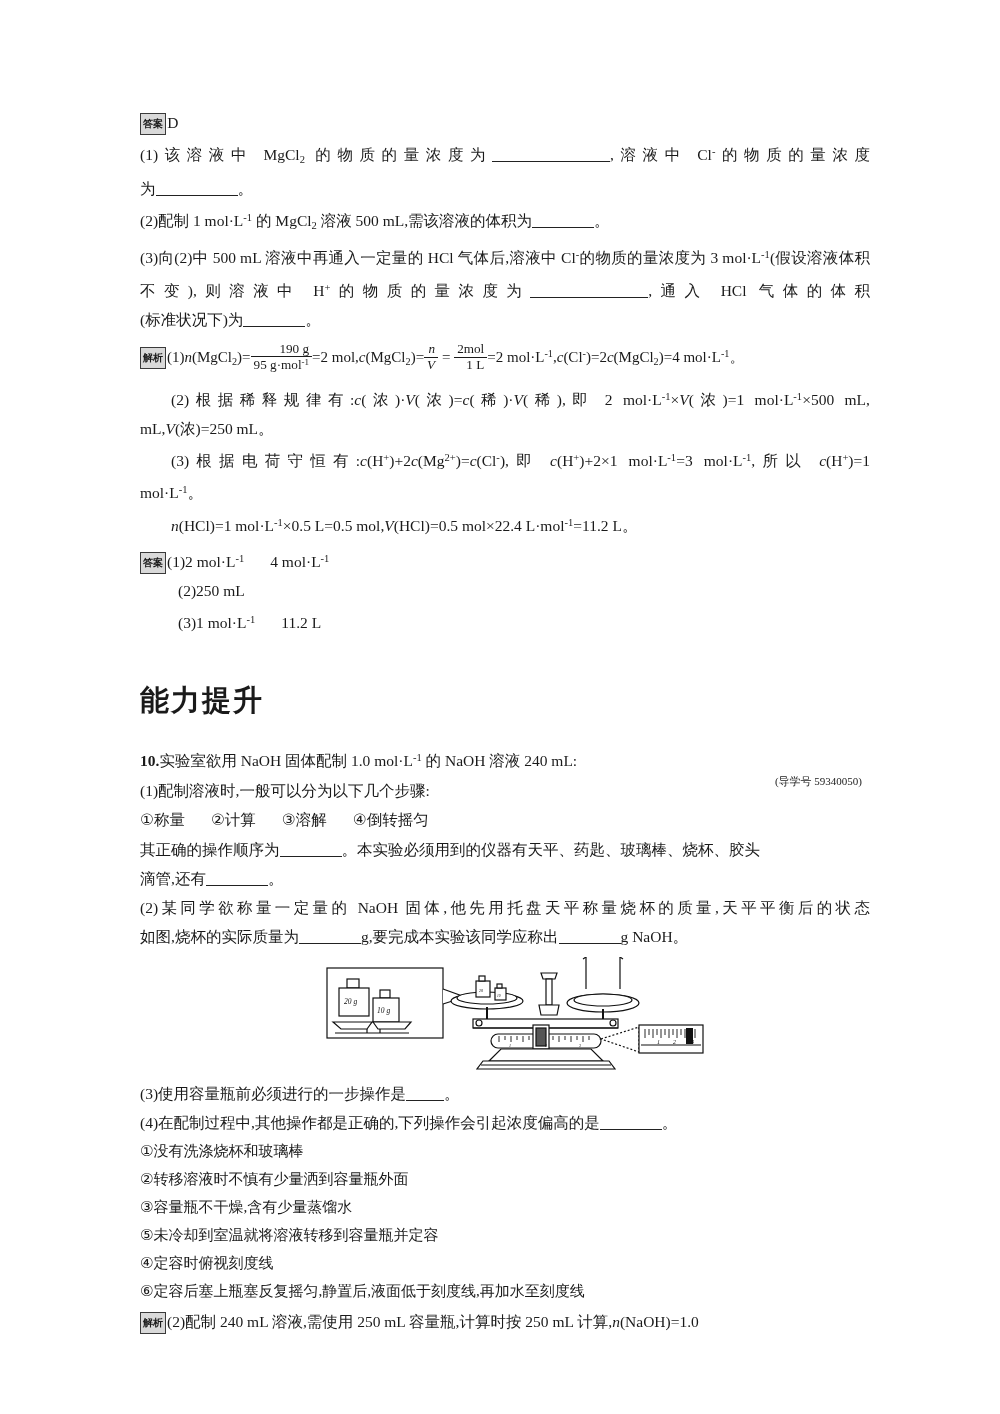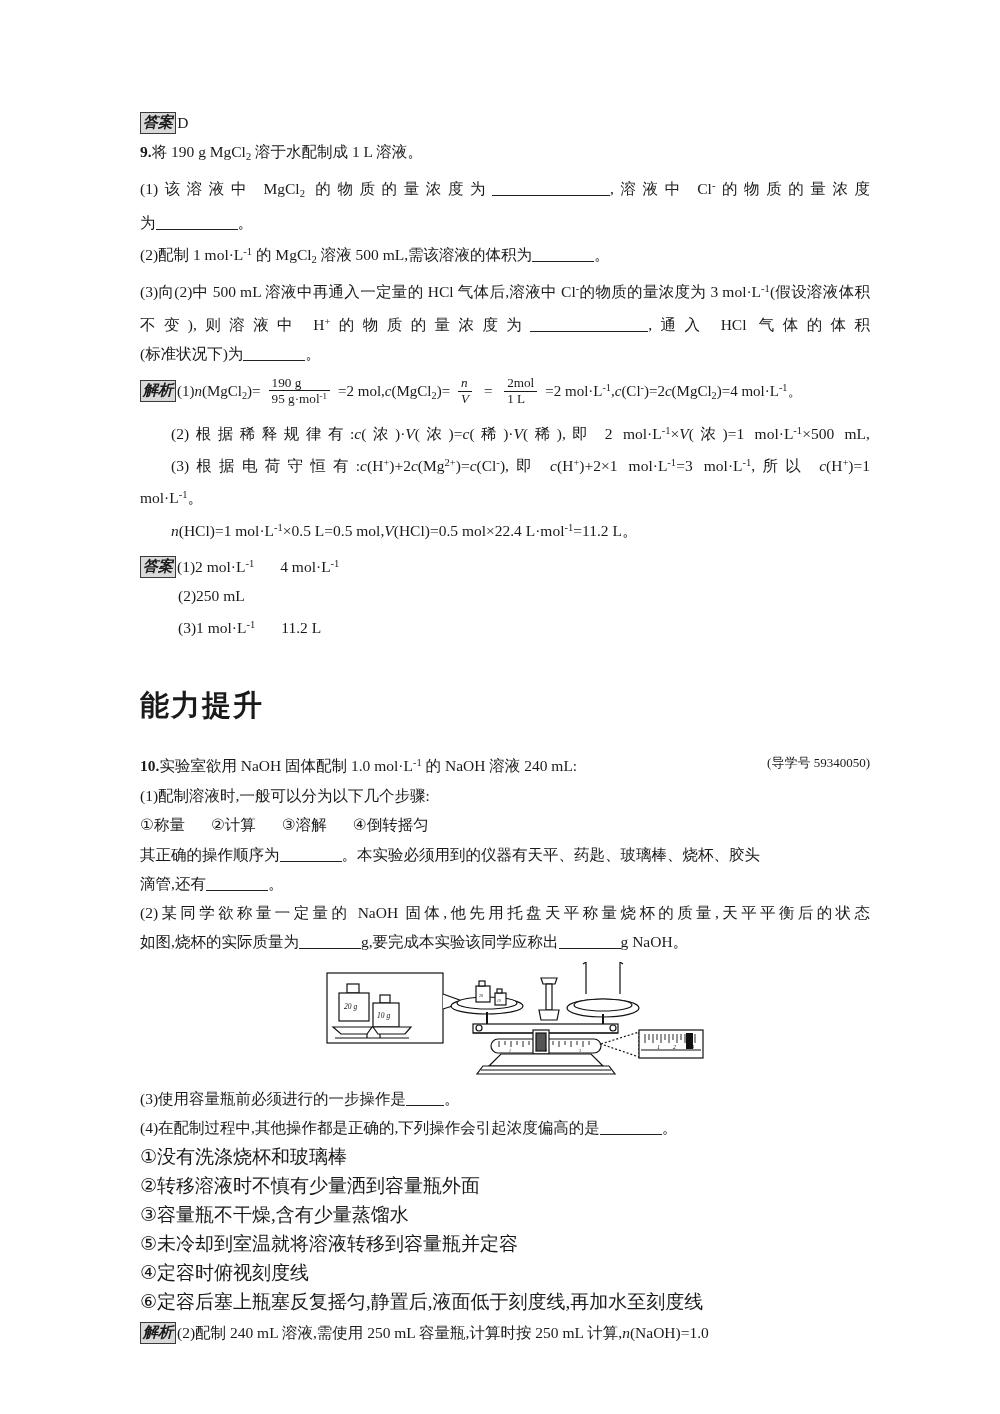--- a/index.html
+++ b/index.html
@@ -34,27 +34,26 @@
   .num{ font-weight:bold; }
   sub{ font-size:0.68em; vertical-align:-0.28em; }
   sup{ font-size:0.68em; vertical-align:0.5em; }
   i,.it{ font-style:italic; }
   
   .tag{
     display:inline-block;
     background:#d9d9d9;
     border:1.3px solid #3a3a3a;
     padding:0px 2px 1px 2px;
-    font-size:15px;
+    font-size:10px;
     line-height:19px;
     margin-right:1px;
     vertical-align:1px;
     font-family:"DejaVu Sans","Liberation Sans",sans-serif;
     font-weight:600;
-    font-style:italic;
   }
   
   .blank{
     display:inline-block;
     border-bottom:1.2px solid #222;
     vertical-align:-2px;
   }
   .b-xs{ width:38px; }
   .b-sm{ width:62px; }
   .b-md{ width:82px; }
@@ -65,53 +64,50 @@
     font-family:"DejaVu Sans","Liberation Sans",sans-serif;
     font-weight:bold;
     font-size:29px;
     letter-spacing:2px;
     margin:44px 0 22px 0;
   }
   
   .frac{
     display:inline-block;
     vertical-align:middle;
-    text-align:left;
+    text-align:right;
     line-height:1.12;
     font-size:0.88em;
-    margin:0 8px;
+    margin:0 0;
     position:relative;
     top:-1px;
   }
   .frac .n{ display:block; padding:0 3px; }
   .frac .d{ display:block; padding:0 3px; border-top:1.1px solid #1a1a1a; }
   
   .figure{
     position:relative;
     height:118px;
     margin:6px 0 4px 0;
     font-style:italic;
   }
   .figure svg{ display:block; margin:0 auto; }
-  .opt{ font-size:19px; line-height:28px; }
+  .opt{ font-size:15px; line-height:28px; }
   .sans{ font-family:"DejaVu Sans","Liberation Sans",sans-serif; }
   .gap{ display:inline-block; width:26px; }
 </style>
 </head>
 <body>
 
 <div class="page">
 
   <div class="line">
     <span class="tag">答案</span><span>D</span>
   </div>
 
-  <div class="para">
-    <span class="num">9.</span><span>将 190 g MgCl</span><sub>2</sub><span> 溶于水配制成 1 L 溶液。</span>
-  </div>
 
   <div class="para just" style="text-align:justify;text-align-last:justify;">
     <span>(1)该溶液中 MgCl</span><sub>2</sub><span> 的物质的量浓度为</span><span class="blank b-lg"></span><span>,溶液中 Cl</span><sup>-</sup><span>的物质的量浓度</span>
   </div>
   <div class="para">
     <span>为</span><span class="blank b-md"></span><span>。</span>
   </div>
 
   <div class="para">
     <span>(2)配制 1 mol·L</span><sup>-1</sup><span> 的 MgCl</span><sub>2</sub><span> 溶液 500 mL,需该溶液的体积为</span><span class="blank b-sm"></span><span>。</span>
@@ -124,20 +120,23 @@
     <span>(标准状况下)为</span><span class="blank b-sm"></span><span>。</span>
   </div>
 
   <div class="para" style="line-height:40px;white-space:nowrap;font-size:15px;">
     <span class="tag">解析</span><span>(1)</span><i>n</i><span>(MgCl</span><sub>2</sub><span>)=</span><span class="frac"><span class="n">190 g</span><span class="d"><span>95 g·mol</span><sup>-1</sup></span></span><span>=2 mol,</span><i>c</i><span>(MgCl</span><sub>2</sub><span>)=</span><span class="frac"><span class="n it">n</span><span class="d it">V</span></span><span> = </span><span class="frac"><span class="n">2mol</span><span class="d">1 L</span></span><span>=2 mol·L</span><sup>-1</sup><span>,</span><i>c</i><span>(Cl</span><sup>-</sup><span>)=2</span><i>c</i><span>(MgCl</span><sub>2</sub><span>)=4 mol·L</span><sup>-1</sup><span>。</span>
   </div>
 
   <div class="para indent" style="text-align:justify;text-align-last:justify;">
     <span>(2)根据稀释规律有:</span><i>c</i><span>(浓)·</span><i>V</i><span>(浓)=</span><i>c</i><span>(稀)·</span><i>V</i><span>(稀),即 2 mol·L</span><sup>-1</sup><span>×</span><i>V</i><span>(浓)=1 mol·L</span><sup>-1</sup><span>×500 mL,</span>
   </div>
+  <div class="para">
+    <span style="font-style:normal">mL,</span><i>V</i><span>(浓)=250 mL。</span>
+  </div>
 
   <div class="para indent" style="text-align:justify;text-align-last:justify;">
     <span>(3)根据电荷守恒有:</span><i>c</i><span>(H</span><sup>+</sup><span>)+2</span><i>c</i><span>(Mg</span><sup>2+</sup><span>)=</span><i>c</i><span>(Cl</span><sup>-</sup><span>),即 </span><i>c</i><span>(H</span><sup>+</sup><span>)+2×1 mol·L</span><sup>-1</sup><span>=3 mol·L</span><sup>-1</sup><span>,所以 </span><i>c</i><span>(H</span><sup>+</sup><span style="font-style:normal">)=1</span>
   </div>
   <div class="para">
     <span>mol·L</span><sup>-1</sup><span>。</span>
   </div>
 
   <div class="para indent">
     <i>n</i><span>(HCl)=1 mol·L</span><sup>-1</sup><span>×0.5 L=0.5 mol,</span><i>V</i><span>(HCl)=0.5 mol×22.4 L·mol</span><sup>-1</sup><span>=11.2 L。</span>
@@ -149,21 +148,21 @@
   <div class="para" style="padding-left:38px;">
     <span>(2)250 mL</span>
   </div>
   <div class="para" style="padding-left:38px;">
     <span>(3)1 mol·L</span><sup>-1</sup><span class="gap"></span><span>11.2 L</span>
   </div>
 
   <div class="section-head">能力提升</div>
 
   <div class="para" style="position:relative;">
-    <span class="num">10.</span><span>实验室欲用 NaOH 固体配制 1.0 mol·L</span><sup>-1</sup><span> 的 NaOH 溶液 240 mL:</span><span style="position:absolute;right:0;font-size:13px;">(导学号 59340050)</span>
+    <span class="num">10.</span><span>实验室欲用 NaOH 固体配制 1.0 mol·L</span><sup>-1</sup><span> 的 NaOH 溶液 240 mL:</span><span style="position:absolute;right:8px;font-size:11px;margin-top:24px;">(导学号 59340050)</span>
   </div>
 
   <div class="para">(1)配制溶液时,一般可以分为以下几个步骤:</div>
 
   <div class="para">
     <span><span class="sans">①</span><span>称量</span></span><span class="gap"></span><span><span class="sans">②</span><span>计算</span></span><span class="gap"></span><span><span class="sans">③</span><span>溶解</span></span><span class="gap"></span><span><span class="sans">④</span><span>倒转摇匀</span></span>
   </div>
 
 
   <div class="para">

